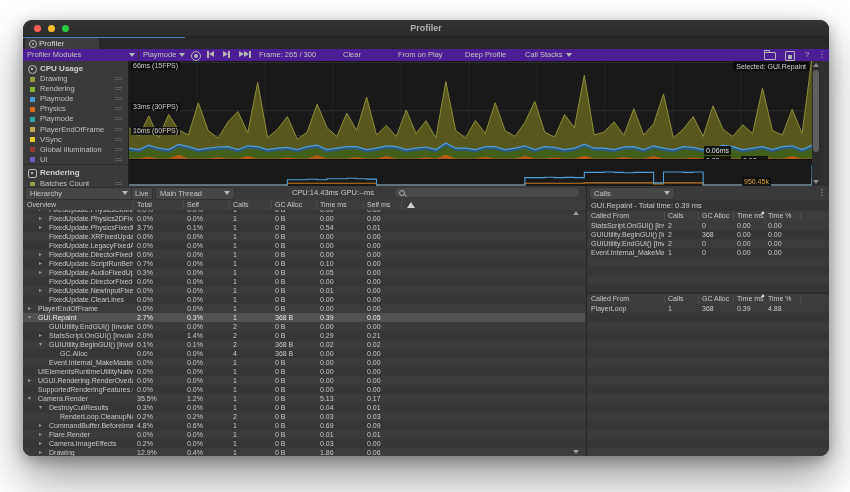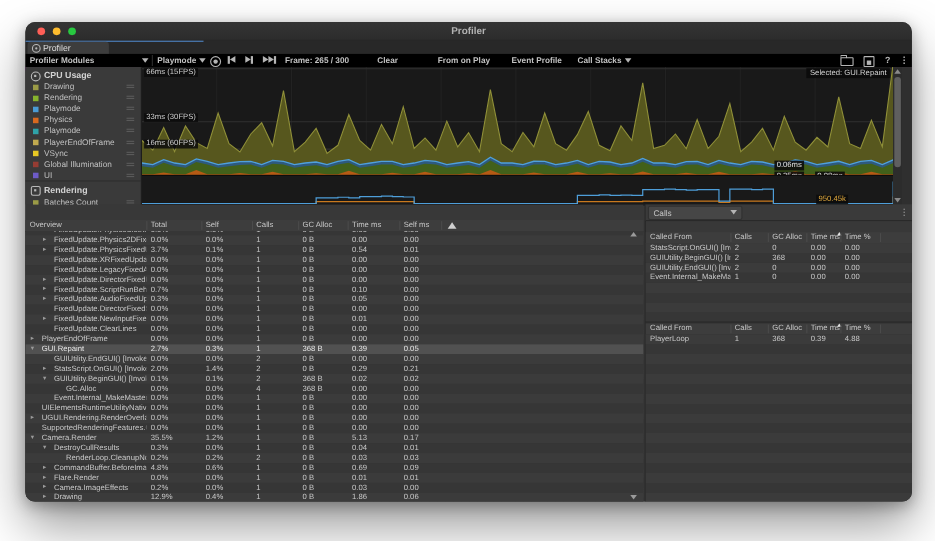--- a/index.html
+++ b/index.html
@@ -12,21 +12,21 @@
   .light{position:absolute;top:5px;width:7px;height:7px;border-radius:50%;}
   .wtitle{position:absolute;left:0;right:0;top:3px;text-align:center;font-size:9px;font-weight:bold;color:#b2b2b2;}
   
   .tabbar{position:absolute;left:0;top:17px;width:100%;height:12px;background:#282828;}
   .accent{position:absolute;left:0;top:0;width:162px;height:1px;background:#4f84c4;}
   .tab{position:absolute;left:2px;top:1px;width:74px;height:11px;background:#3d3d3d;border-radius:3px 3px 0 0;color:#dcdcdc;font-size:8px;line-height:11px;}
   .tab .gauge{position:absolute;left:4px;top:2px;width:6px;height:6px;border:1px solid #b9b9b9;border-radius:50%;}
   .tab .gauge::after{content:"";position:absolute;left:2px;top:2px;width:2px;height:2px;background:#b9b9b9;border-radius:50%;}
   .tab .tlabel{position:absolute;left:14px;}
   
-  .toolbar{position:absolute;left:0;top:29px;width:100%;height:12px;background:#000000;border-bottom:3px solid #d946ef;color:#c2c2c2;font-size:7.5px;font-weight:bold;}
+  .toolbar{position:absolute;left:0;top:29px;width:100%;height:12px;background:#4c1d95;border-bottom:3px solid #d946ef;color:#c2c2c2;font-size:7.5px;}
   .titem{position:absolute;top:0;height:12px;line-height:12px;white-space:nowrap;}
   .caret{display:inline-block;width:0;height:0;border-left:3px solid transparent;border-right:3px solid transparent;border-top:4px solid #b5b5b5;vertical-align:middle;margin-left:3px;}
   .vsep{position:absolute;top:1px;width:1px;height:10px;background:#2d2d2d;}
   .rec{position:absolute;top:2px;width:8px;height:8px;border:1px solid #b5b5b5;border-radius:50%;}
   .rec::after{content:"";position:absolute;left:2px;top:2px;width:4px;height:4px;border-radius:50%;background:#b5b5b5;}
   .tri-r{display:inline-block;width:0;height:0;border-top:3px solid transparent;border-bottom:3px solid transparent;border-left:5px solid #b5b5b5;}
   .tri-l{display:inline-block;width:0;height:0;border-top:3px solid transparent;border-bottom:3px solid transparent;border-right:5px solid #b5b5b5;}
   .bar{display:inline-block;width:1.5px;height:7px;background:#b5b5b5;vertical-align:-1px;}
   .ibtn{position:absolute;top:1px;width:16px;height:10px;text-align:center;color:#bdbdbd;font-size:8px;line-height:10px;}
   .folder{position:absolute;left:3px;top:2px;width:10px;height:6px;border:1px solid #b5b5b5;border-radius:1px;}
@@ -123,21 +123,21 @@
       <div class="titem" style="left:120px;">
         <span>Playmode</span><span class="caret"></span>
       </div>
       <div class="rec" style="left:168px;"></div>
       <div class="titem" style="left:184px;"><span class="bar"></span><span class="tri-l"></span></div>
       <div class="titem" style="left:200px;"><span class="tri-r"></span><span class="bar"></span></div>
       <div class="titem" style="left:216px;"><span class="tri-r"></span><span class="tri-r"></span><span class="bar"></span></div>
       <div class="titem" style="left:236px;">Frame: 265 / 300</div>
       <div class="titem" style="left:320px;">Clear</div>
       <div class="titem" style="left:375px;">From on Play</div>
-      <div class="titem" style="left:442px;">Event Profile</div>
+      <div class="titem" style="left:442px;">Deep Profile</div>
       <div class="titem" style="left:502px;">
         <span>Call Stacks</span><span class="caret"></span>
       </div>
       <div class="ibtn" style="left:738px;">
           <span class="folder"></span>
         </div>
       <div class="ibtn" style="left:758px;">
           <span class="floppy"></span>
         </div>
       <div class="ibtn" style="left:776px;"><span>?</span></div>
@@ -254,20 +254,33 @@
 
       <div class="csb">
         <span class="arr-up"></span>
         <span class="thumb"></span>
         <span class="arr-dn"></span>
       </div>
       <div class="edgestrip"></div>
     </div>
 
     <div class="left-panel">
+      <div class="ptool">
+        <div class="dd" style="left:2px;width:98px;">
+          <span>Hierarchy</span><span class="caret"></span>
+        </div>
+        <div class="flatbtn" style="left:108px;">Live</div>
+        <div class="dd" style="left:132px;width:70px;">
+          <span>Main Thread</span><span class="caret"></span>
+        </div>
+        <div class="cpu-gpu">CPU:14.43ms  GPU:--ms</div>
+        <div class="search">
+          <span class="mag"></span>
+        </div>
+      </div>
       <div class="thead">
         <span class="hcell" style="left:4px;">Overview</span>
         <span class="hsep" style="left:110px;"></span>
         <span class="hcell" style="left:114px;">Total</span>
         <span class="hsep" style="left:160px;"></span>
         <span class="hcell" style="left:164px;">Self</span>
         <span class="hsep" style="left:206px;"></span>
         <span class="hcell" style="left:210px;">Calls</span>
         <span class="hsep" style="left:248px;"></span>
         <span class="hcell" style="left:252px;">GC Alloc</span>
@@ -564,20 +577,21 @@
         </div>
     </div>
 
     <div class="right-panel">
       <div class="ptool">
         <div class="dd" style="left:2px;width:76px;">
           <span>Calls</span><span class="caret"></span>
         </div>
         <div class="kebab">⋮</div>
       </div>
+      <div class="infobar"><span>GUI.Repaint - Total time: 0.39 ms</span></div>
       <div class="rthead" style="top:25px;">
         <span class="hcell" style="left:4px;">Called From</span>
         <span class="hsep" style="left:77px;"></span>
         <span class="hcell" style="left:81px;">Calls</span>
         <span class="hsep" style="left:111px;"></span>
         <span class="hcell" style="left:115px;">GC Alloc</span>
         <span class="hsep" style="left:146px;"></span>
         <span class="hcell" style="left:150px;">Time ms</span>
         <span class="sortdot" style="left:174px;top:0px;"></span>
         <span class="hsep" style="left:177px;"></span>

